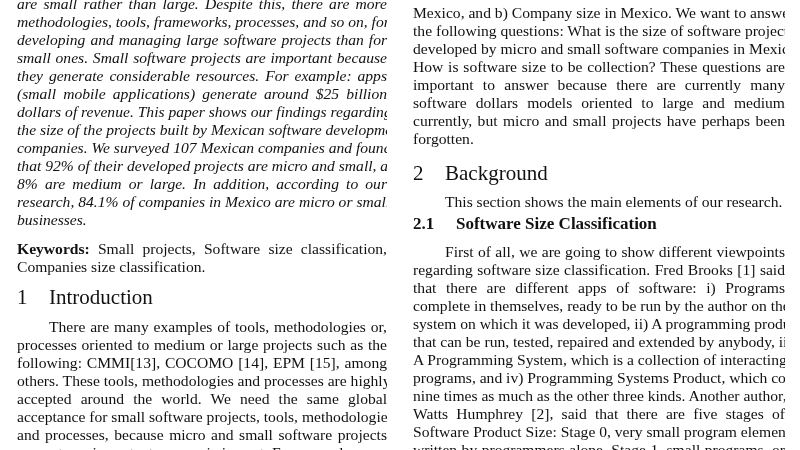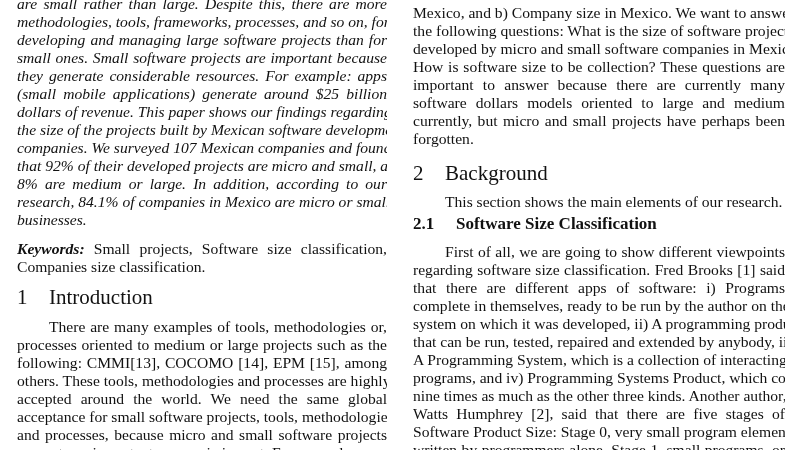--- a/index.html
+++ b/index.html
@@ -13,21 +13,21 @@
   .col-right { left:413px; width:372px; }
   .line {
     position:absolute; left:0; right:0;
     font-size:15.6px; line-height:18px; height:18px;
     white-space:nowrap; text-align:justify; text-align-last:justify;
     overflow:hidden;
   }
   .line.last { text-align-last:left;font-family:Liberation Serif, serif; }
   .italic { font-style:italic; }
   .indent { padding-left:32px; }
-  .kw-label { font-weight:bold;font-style:italic; }
+  .kw-label { font-weight:bold; }
   .h1 {
     position:absolute; left:0; font-weight:normal; font-size:21px; line-height:24px; white-space:nowrap;
   }
   .h1 .num { display:inline-block; width:32px; }
   .h2 {
     position:absolute; left:0; font-weight:bold; font-size:17px; line-height:20px; white-space:nowrap;
   }
   .h2 .num { display:inline-block; width:43px; }
 </style>
 </head>

